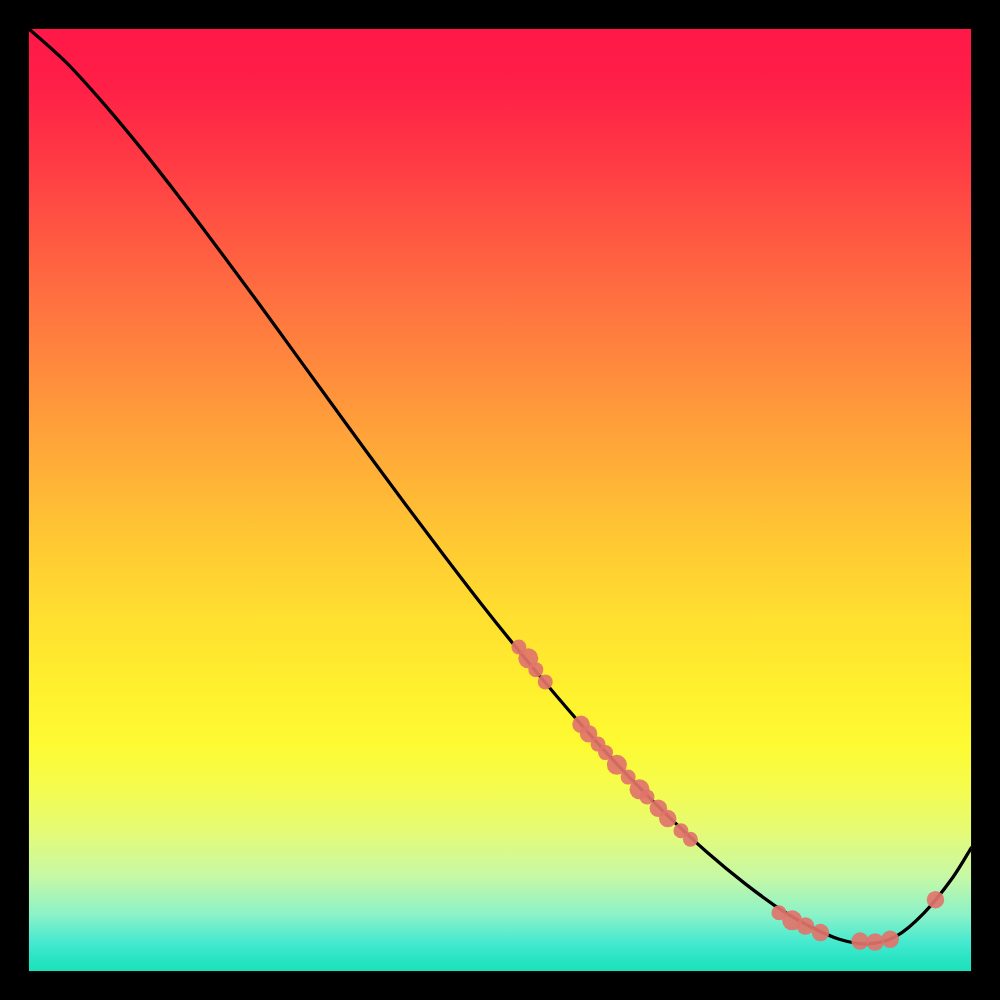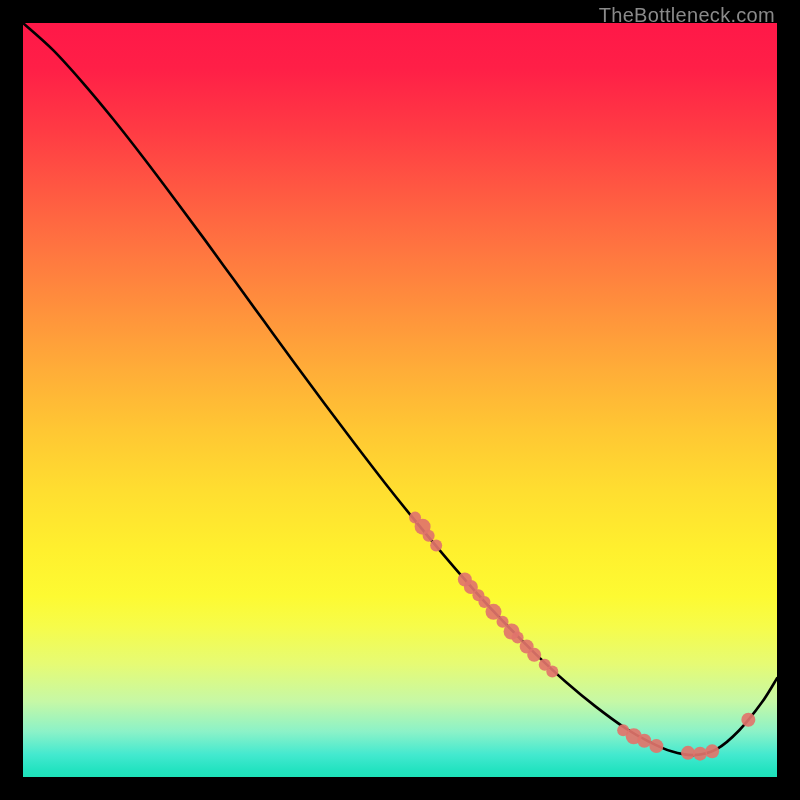--- a/index.html
+++ b/index.html
@@ -60,21 +60,20 @@
     color: #8a8a8a;
     font-size: 20px;
     font-weight: 500;
     letter-spacing: 0.3px;
   }
 </style>
 </head>
 <body>
 
 <div class="stage">
-  <div class="watermark">TheBottleneck.com</div>
   <div class="plot">
     <div class="gradient"></div>
     <svg class="curve-layer" viewBox="0 0 754 754" preserveAspectRatio="none">
       <path id="curve-path" fill="none" stroke="#000000" stroke-width="2.6" stroke-linejoin="round" stroke-linecap="round" d="M 0.00 0.00 C 5.03 4.52, 20.11 17.09, 30.16 27.14 C 40.21 37.20, 50.27 48.76, 60.32 60.32 C 70.37 71.88, 80.43 84.07, 90.48 96.51 C 100.53 108.95, 110.59 121.90, 120.64 134.97 C 130.69 148.04, 140.75 161.48, 150.80 174.93 C 160.85 188.37, 170.91 201.95, 180.96 215.64 C 191.01 229.34, 201.07 243.29, 211.12 257.11 C 221.17 270.94, 231.23 284.76, 241.28 298.58 C 251.33 312.41, 261.39 326.36, 271.44 340.05 C 281.49 353.75, 291.55 367.32, 301.60 380.77 C 311.65 394.22, 321.71 407.54, 331.76 420.73 C 341.81 433.93, 351.87 447.12, 361.92 459.94 C 371.97 472.76, 382.03 485.32, 392.08 497.64 C 402.13 509.96, 412.19 522.02, 422.24 533.83 C 432.29 545.64, 442.35 557.33, 452.40 568.52 C 462.45 579.70, 472.51 590.51, 482.56 600.94 C 492.61 611.37, 502.67 621.42, 512.72 631.10 C 522.77 640.77, 532.83 650.20, 542.88 659.00 C 552.93 667.79, 562.99 676.09, 573.04 683.88 C 583.09 691.67, 594.40 699.96, 603.20 705.74 C 612.00 711.52, 618.28 714.79, 625.82 718.56 C 633.36 722.33, 640.90 726.10, 648.44 728.36 C 655.98 730.63, 663.52 732.51, 671.06 732.13 C 678.60 731.76, 686.14 730.25, 693.68 726.10 C 701.22 721.95, 708.76 715.04, 716.30 707.25 C 723.84 699.46, 732.64 688.03, 738.92 679.35 C 745.20 670.68, 751.49 659.25, 754.00 655.23"></path>
     </svg>
     <svg class="points-layer" viewBox="0 0 754 754" preserveAspectRatio="none">
       <g id="points-group">
           <circle cx="392.08" cy="494.62" r="6" fill="#e1746b" fill-opacity="0.92"></circle>
           <circle cx="399.62" cy="503.67" r="8" fill="#e1746b" fill-opacity="0.92"></circle>
           <circle cx="405.65" cy="512.72" r="6" fill="#e1746b" fill-opacity="0.92"></circle>

